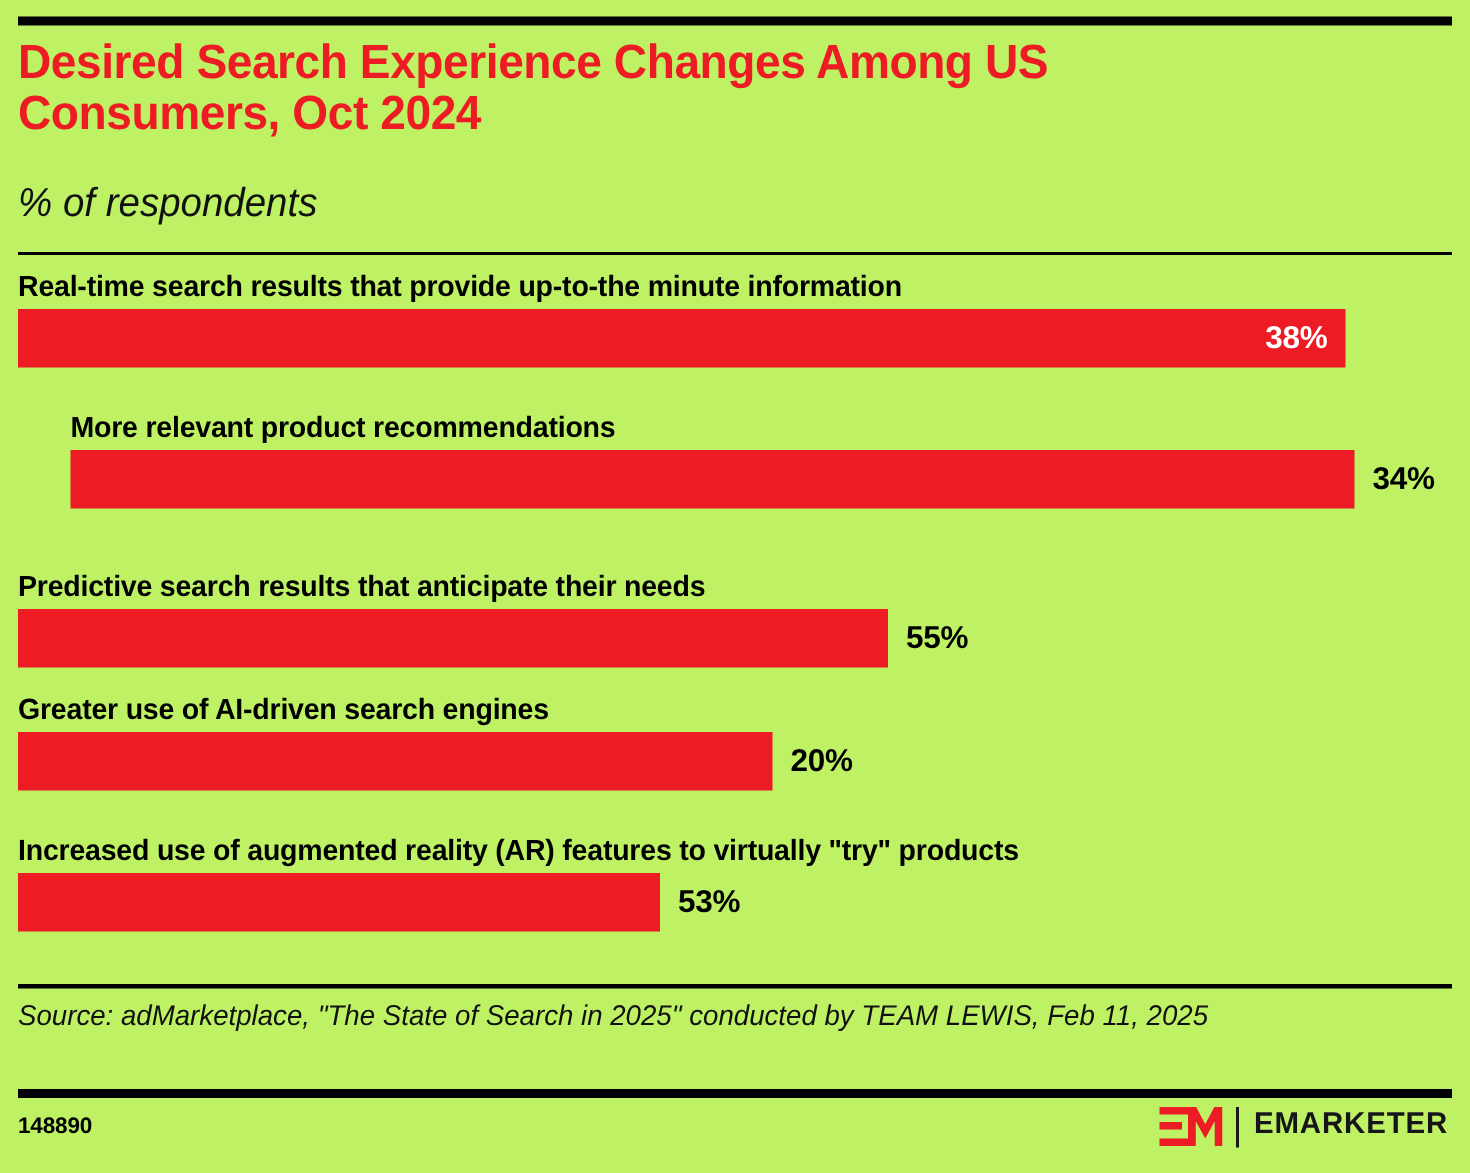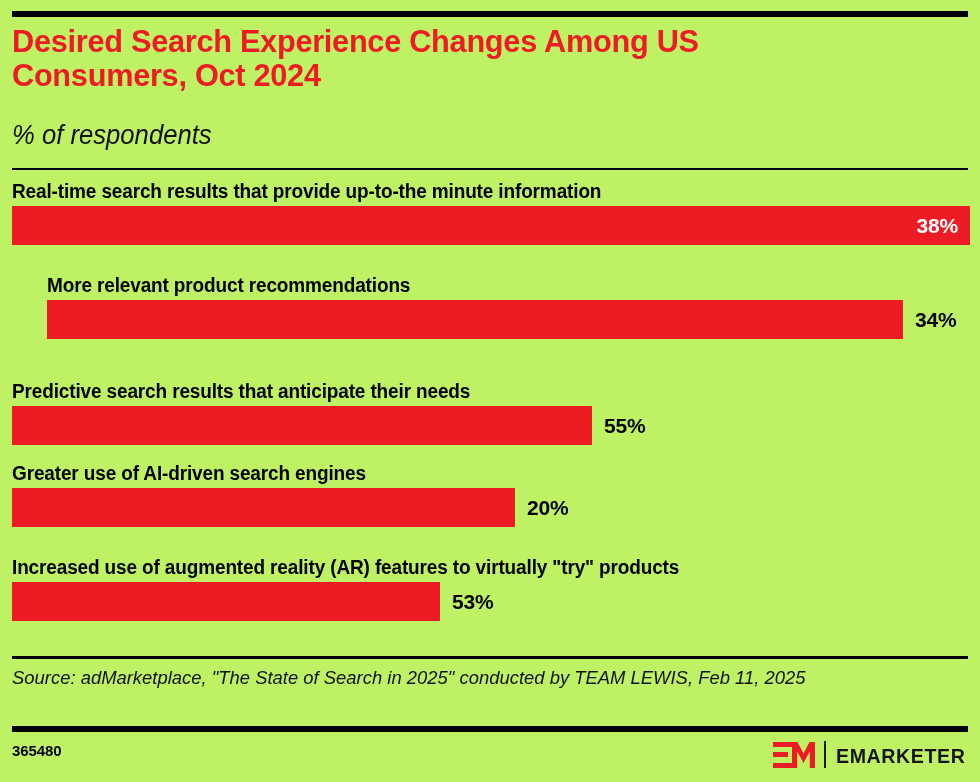--- a/index.html
+++ b/index.html
@@ -170,21 +170,21 @@
     font-weight: 700;
     color: #000000;
     letter-spacing: -0.1px;
   }
   .logo {
     position: absolute;
     right: 0;
     top: 738px;
     height: 30px;
     display: flex;
-    align-items: flex-end;
+    align-items: flex-start;
   }
   .logo-mark {
     position: relative;
     width: 42px;
     height: 26px;
     margin-right: 9px;
   }
   .logo-mark .lm-e {
     position: absolute;
     left: 0;
@@ -230,21 +230,21 @@
 
     <div class="subtitle">% of respondents</div>
 
     <div class="rule-subtitle"></div>
 
     <div class="chart">
 
       <div class="bar-group" style="top:0px;">
         <div class="bar-label">Real-time search results that provide up-to-the minute information</div>
         <div class="bar-track">
-          <div class="bar-fill" style="width:958px;text-decoration:underline;">
+          <div class="bar-fill" style="width:885px;text-decoration:underline;">
             <div class="bar-value inside">38%</div>
           </div>
         </div>
       </div>
 
       <div class="bar-group" style="top:94px;margin-left:35px;">
         <div class="bar-label">More relevant product recommendations</div>
         <div class="bar-track">
           <div class="bar-fill" style="width:856px;"></div>
           <div class="bar-value outside" style="left:868px;">34%</div>
@@ -276,21 +276,21 @@
       </div>
 
     </div>
 
     <div class="rule-source-top"></div>
 
     <div class="source">Source: adMarketplace, "The State of Search in 2025" conducted by TEAM LEWIS, Feb 11, 2025</div>
 
     <div class="rule-footer-top"></div>
 
-    <div class="footer-id">365480</div>
+    <div class="footer-id">148890</div>
 
     <div class="logo">
       <div class="logo-mark">
         <div class="lm-e e1"></div>
         <div class="lm-e e2"></div>
         <div class="lm-e e3"></div>
         <svg class="lm-m" viewBox="0 0 23 26" xmlns="http://www.w3.org/2000/svg" aria-hidden="true">
           <polygon points="0,26 0,0 5.5,0 11.5,11.5 17.5,0 23,0 23,26 17.8,26 17.8,9.5 11.5,21 5.2,9.5 5.2,26" fill="#ED1B24"></polygon>
         </svg>
       </div>

